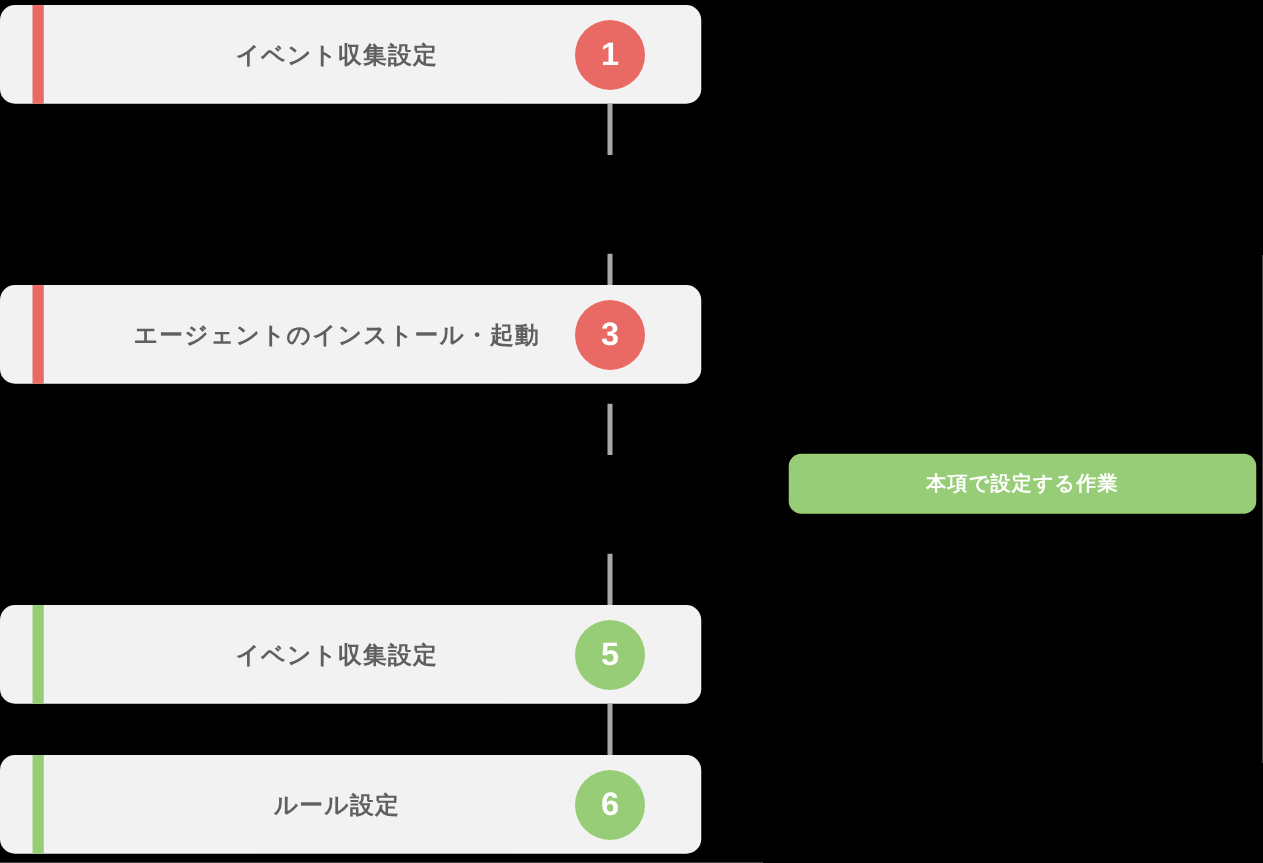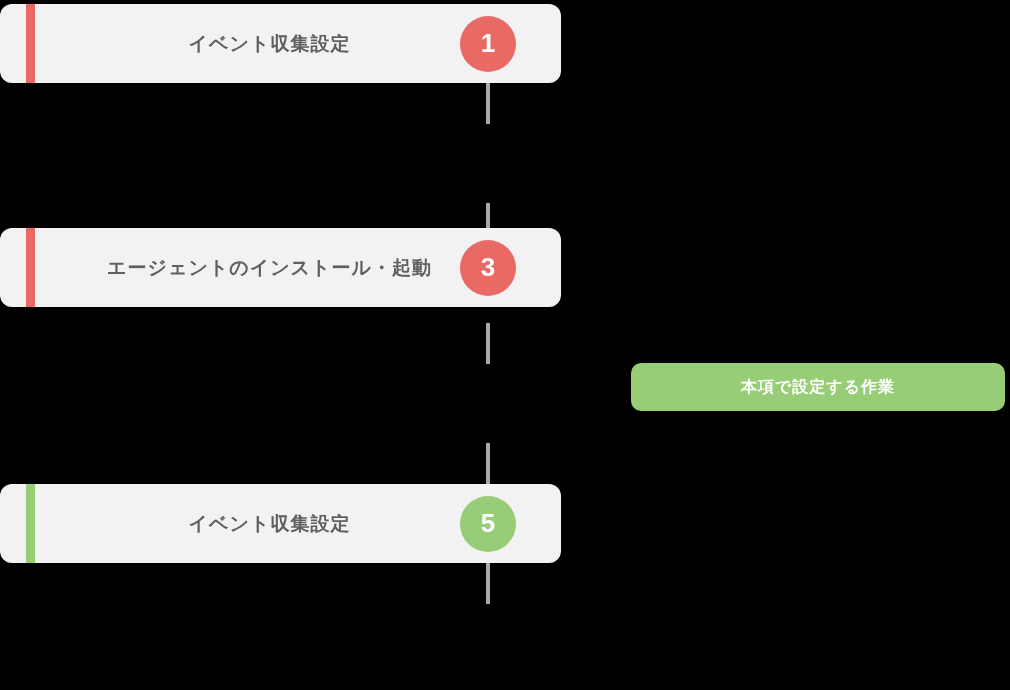--- a/index.html
+++ b/index.html
@@ -113,13 +113,20 @@
   <div class="connector" style="top: 323px; background: rgb(168, 168, 168);"></div>
   <div class="connector" style="top: 443px; background: rgb(168, 168, 168);"></div>
     <div class="step-card" style="top: 484px;">
       <div class="accent-bar" style="background: rgb(151, 205, 118);"></div>
       <div class="step-label-wrap">
         <span class="step-label">イベント収集設定</span>
       </div>
       <div class="step-number-badge" style="background: rgb(151, 205, 118);">5</div>
     </div>
   <div class="connector" style="top: 563px; background: rgb(168, 168, 168);"></div>
+    <div class="step-card" style="top: 604px;">
+      <div class="accent-bar" style="background: rgb(151, 205, 118);"></div>
+      <div class="step-label-wrap">
+        <span class="step-label">ルール設定</span>
+      </div>
+      <div class="step-number-badge" style="background: rgb(151, 205, 118);">6</div>
+    </div>
   </div>
 
 </body></html>

